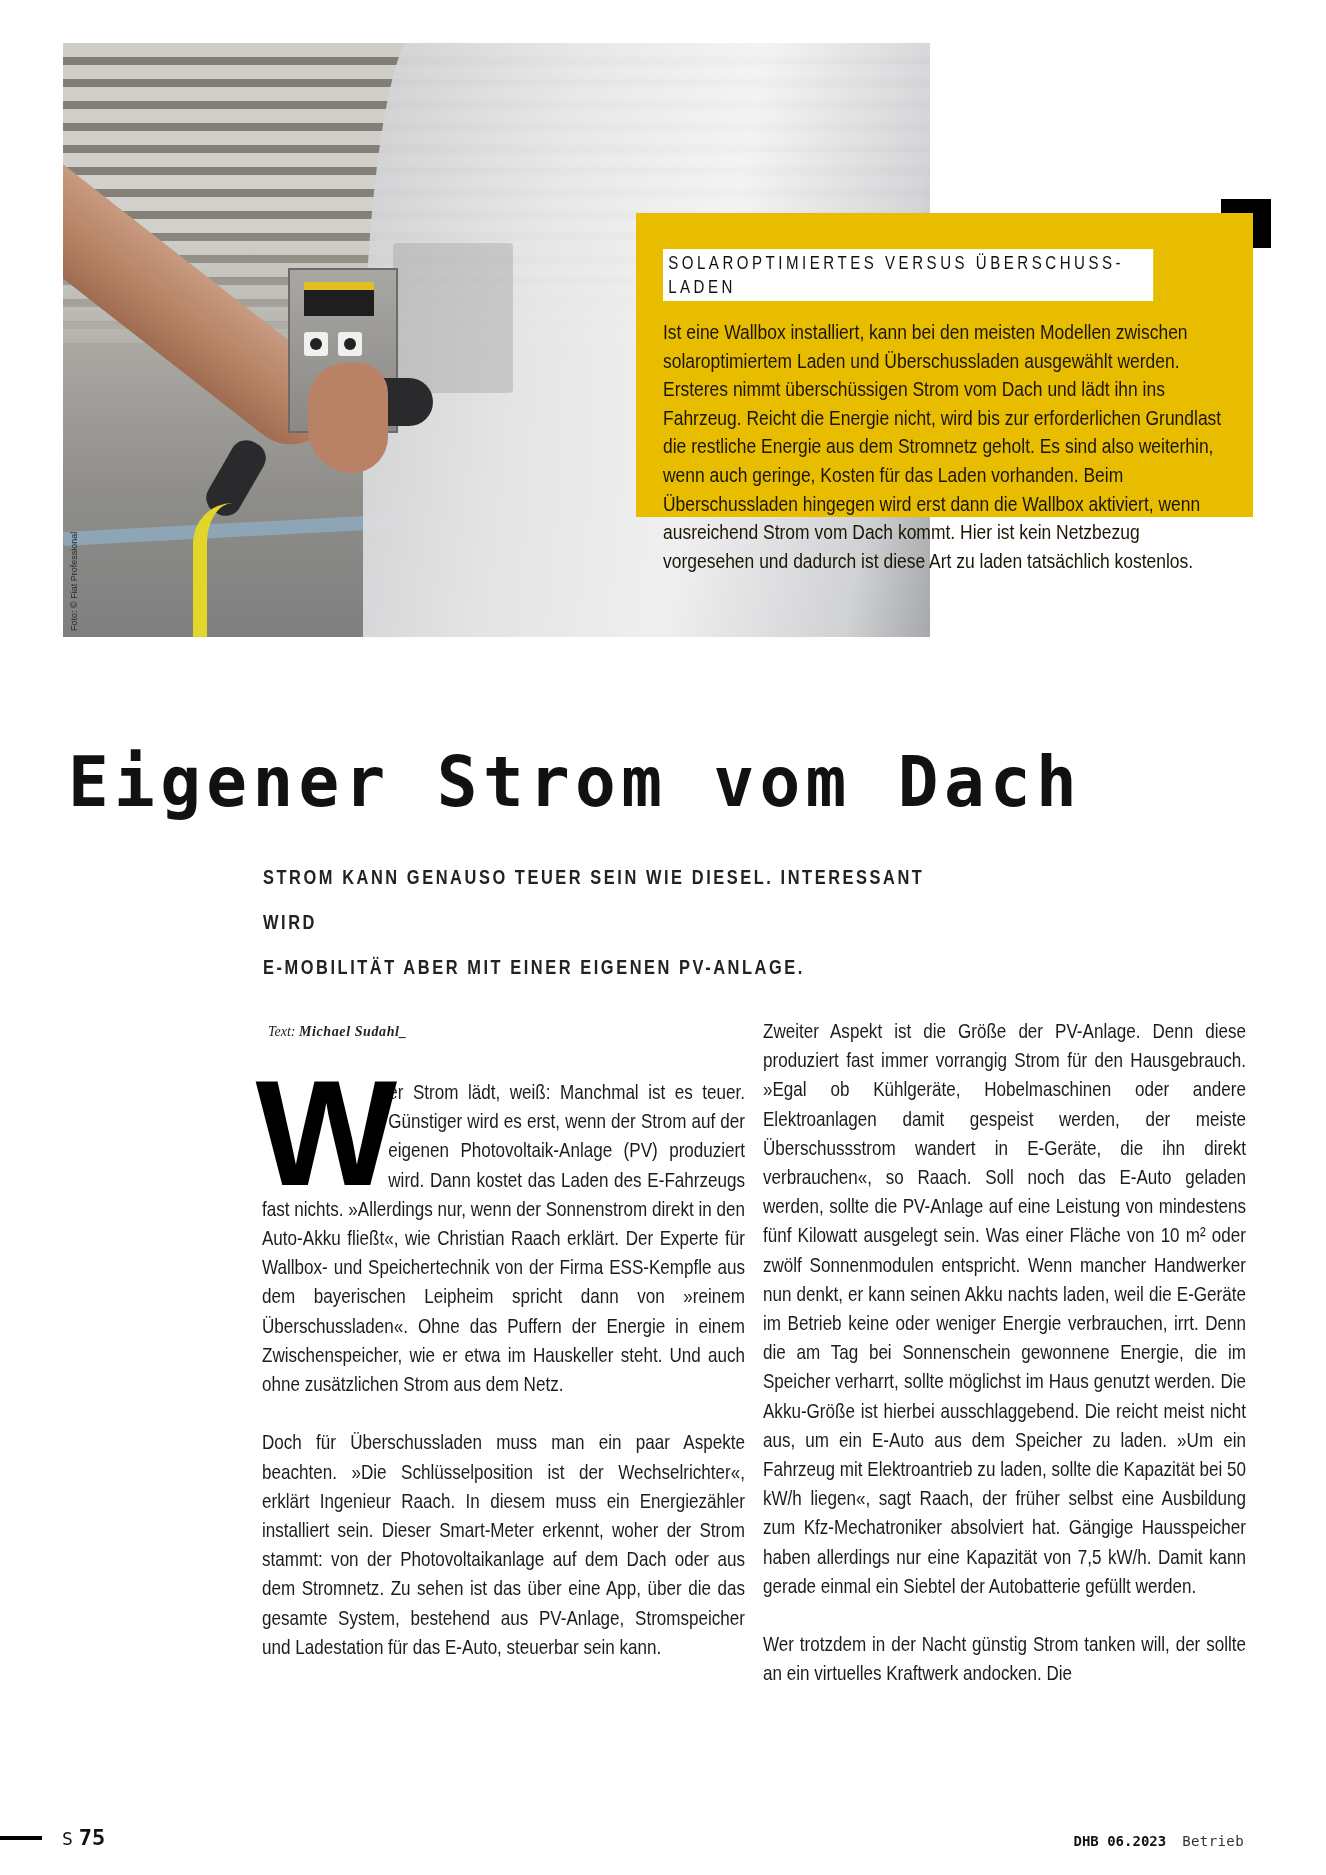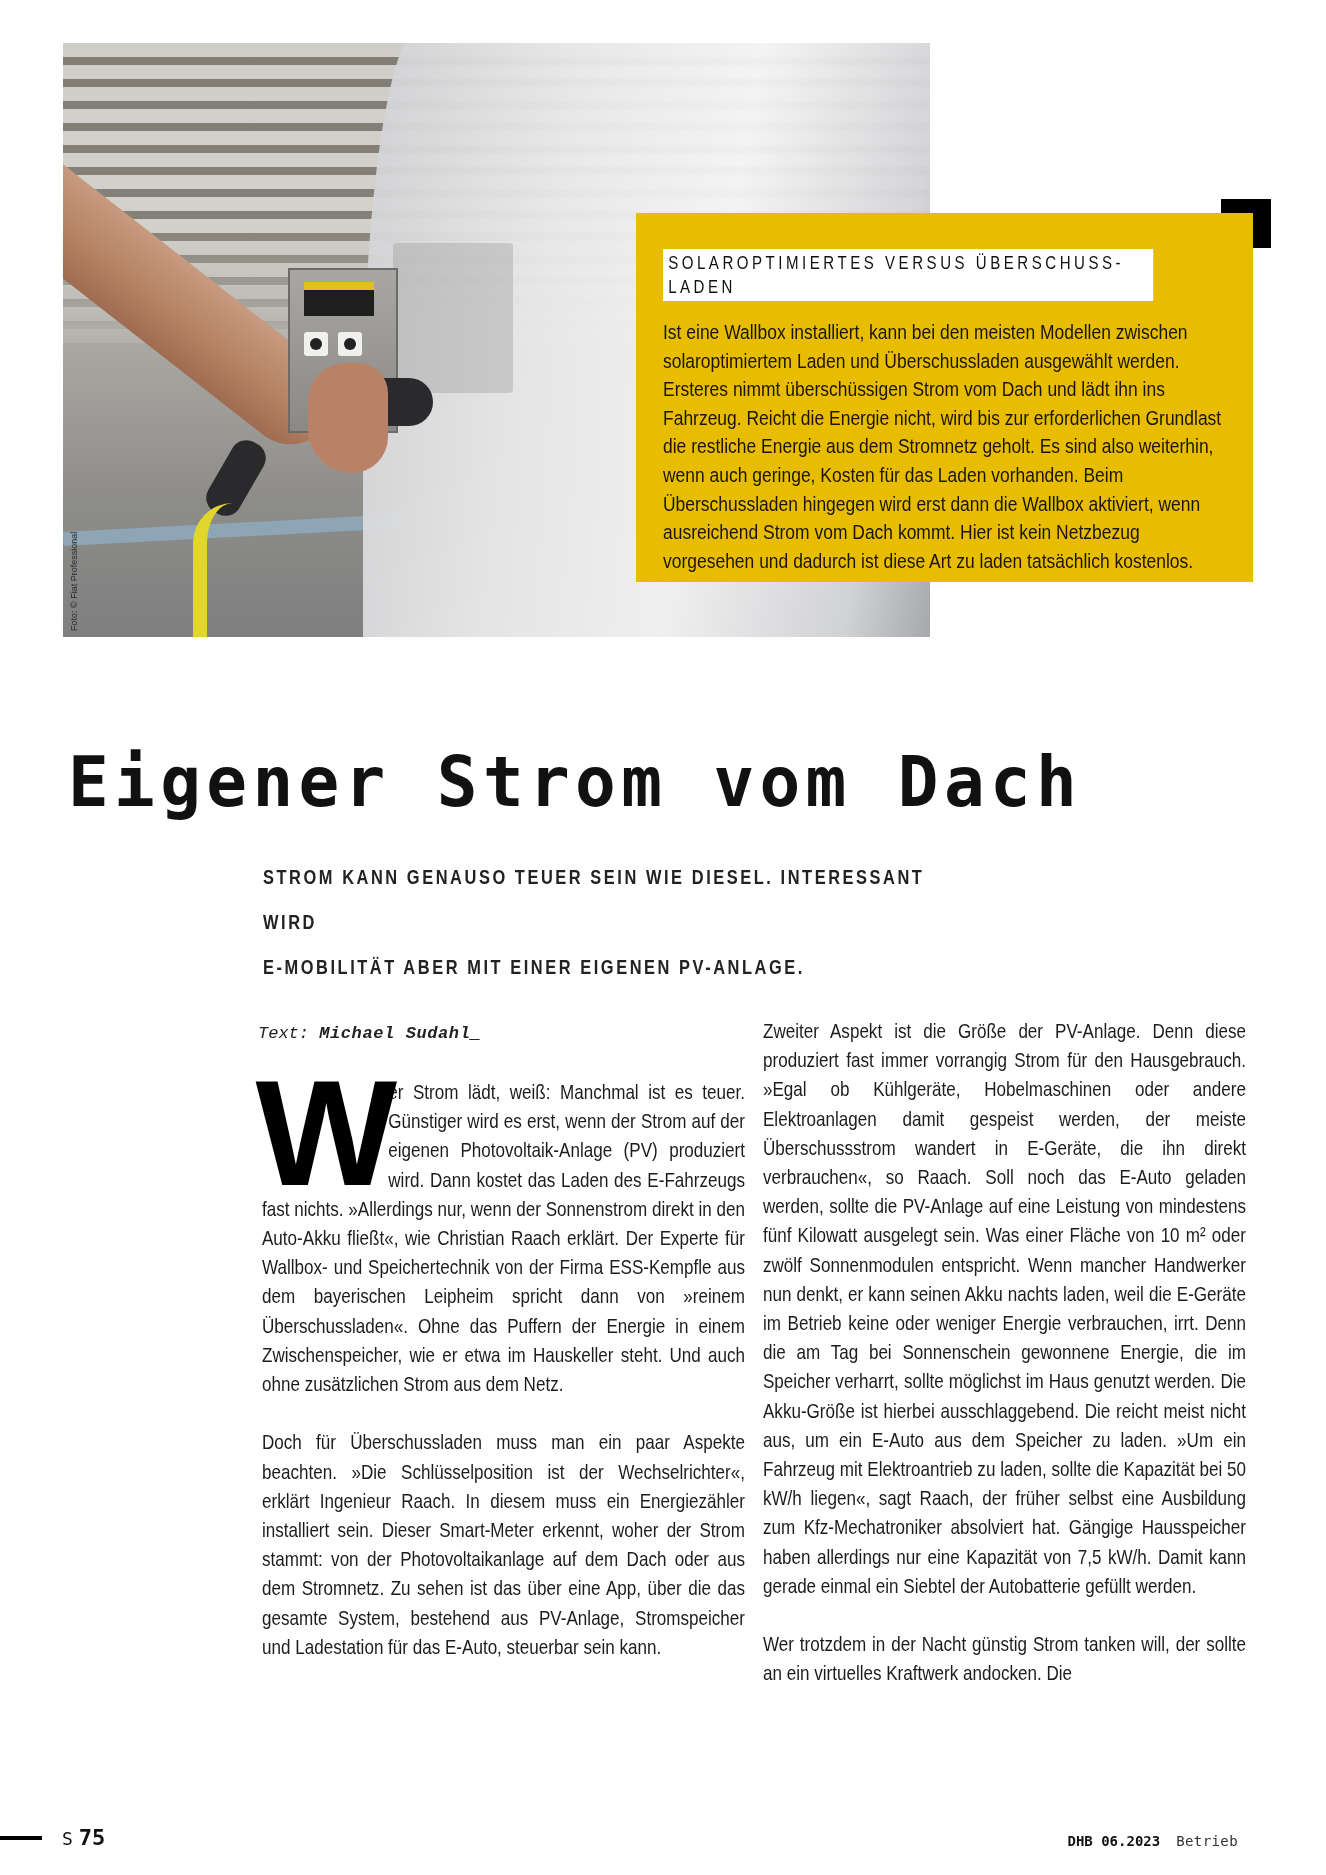--- a/index.html
+++ b/index.html
@@ -77,21 +77,21 @@
       font-family: "Liberation Sans", sans-serif; font-size: 9px; color: #2a2a2a; white-space: nowrap;
     }
 
     
     .corner-mark {
       position: absolute; left: 1221px; top: 199px; width: 50px; height: 49px; background: #000;
     }
 
     
     .infobox {
-      position: absolute; left: 636px; top: 213px; width: 617px; height: 369px;
+      position: absolute; left: 636px; top: 213px; width: 617px; height: 304px;
       background: #e8bd00;
       padding: 36px 20px 0 27px;
     }
     .infobox-title {
       display: inline-block; background: #ffffff; color: #111;
       font-family: "Liberation Sans", sans-serif; font-size: 17.5px; letter-spacing: 4.1px;
       padding: 2px 6px 2px 6px; line-height: 24px;
       transform: scaleX(0.86); transform-origin: left center;
     }
     .infobox-body {
@@ -109,22 +109,22 @@
     }
     .dek {
       position: absolute; left: 263px; top: 854px; width: 900px;
       font-family: "Liberation Sans", sans-serif; font-weight: bold; font-size: 20.5px;
       letter-spacing: 3.2px; line-height: 45px; color: #222;
       transform: scaleX(0.80); transform-origin: left top;
     }
 
     
     .byline {
-      position: absolute; left: 258px; top: 1024px;
-      font-family: Liberation Mono, monospace; font-style: italic; font-size: 17px; color: #222;
+      position: absolute; left: 268px; top: 1024px;
+      font-family: Liberation Serif, serif; font-style: italic; font-size: 14px; color: #222;
     }
     .byline b { font-weight: bold; letter-spacing: 0.6px; }
     .col {
       position: absolute; top: 0;
       font-family: "Liberation Sans", sans-serif; font-size: 20.8px; line-height: 29.2px;
       color: #1c1c1c; text-align: justify;
       transform: scaleX(0.82); transform-origin: left top;
     }
     .col-left { left: 262px; top: 1077px; width: 589px; }
     .col-right { left: 763px; top: 1016px; width: 589px; }
@@ -134,21 +134,21 @@
       float: left; font-family: "Liberation Sans", sans-serif; font-weight: bold;
       font-size: 150px; line-height: 104px; height: 98px; margin: 4px 12px 0 -8px;
       transform: scaleX(1.22); transform-origin: left top; width: 150px; color: #000;
     }
 
     
     .foot-rule { position: absolute; left: 0; top: 1836px; width: 42px; height: 4px; background: #000; }
     .foot-page { position: absolute; left: 62px; top: 1825px; font-family: "DejaVu Sans Mono", monospace; color: #111; }
     .foot-page .s { font-size: 18px; margin-right: 6px; }
     .foot-page .n { font-size: 22px; font-weight: bold; }
-    .foot-right { position: absolute; right: 88px; top: 1833px; font-family: "DejaVu Sans Mono", monospace; font-size: 14px; color: #111; white-space: nowrap; }
+    .foot-right { position: absolute; right: 82px; top: 1833px; font-family: "DejaVu Sans Mono", monospace; font-size: 14px; color: #111; white-space: nowrap; }
     .foot-right .issue { font-weight: bold; margin-right: 16px; }
     .foot-right .section { color: #333; letter-spacing: 0.4px; }
   </style>
 </head>
 <body>
 
 <div class="photo">
   <div class="louvers"></div>
   <div class="louvers-fade"></div>
   <div class="ground"></div>

